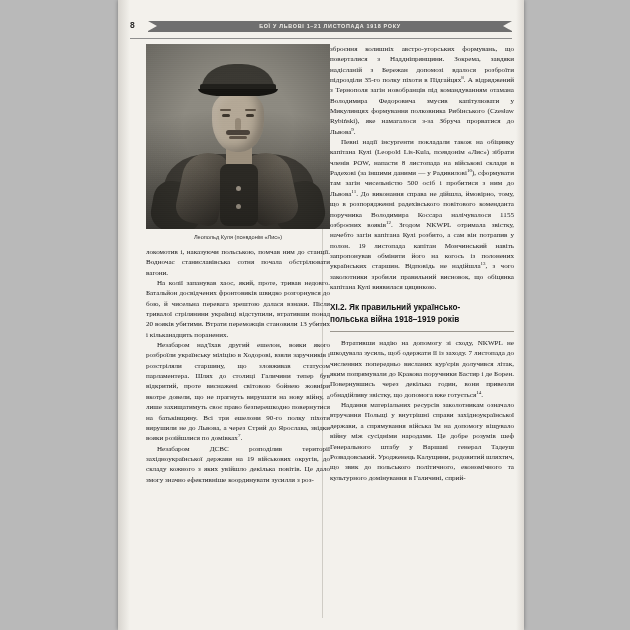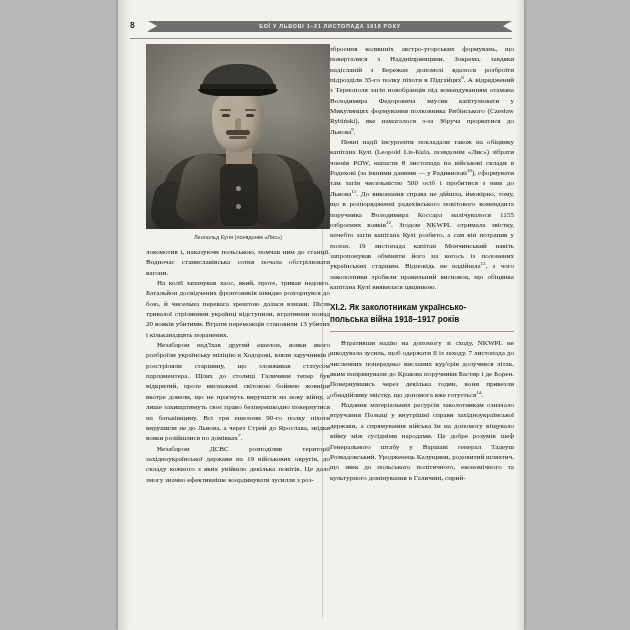--- a/index.html
+++ b/index.html
@@ -404,21 +404,21 @@
         <p class="para noindent">локомотив і, наказуючи польською, помчав ним до станції. Водночас станиславівська сотня почала обстрілювати вагони.</p>
         <p class="para">На колії запанував хаос, який, проте, тривав недовго. Батальйон досвідчених фронтовиків швидко розгорнувся до бою, й чисельна перевага зрештою далася взнаки. Після тривалої стрілянини українці відступили, втративши понад 20 вояків убитими. Втрати переможців становили 13 убитих і кільканадцять поранених.</p>
         <p class="para"><span>Незабаром над'їхав другий ешелон, вояки якого розброїли українську міліцію в Ходорові, взяли заручників і розстріляли старшину, що зловживав статусом парламентера. Шлях до столиці Галичини тепер був відкритий, проте виснажені світовою бойнею жовніри вкотре довели, що не прагнуть вирушати на нову війну, а лише захищатимуть своє право безперешкодно повернутися на батьківщину. Всі три ешелони 90-го полку піхоти вирушили не до Львова, а через Стрий до Ярослава, звідки вояки розійшлися по домівках</span><sup>7</sup>.</p>
         <p class="para">Незабаром ДСВС розподілив території західноукраїнської держави на 19 військових округів, до складу кожного з яких увійшло декілька повітів. Це дало змогу значно ефективніше координувати зусилля з роз-</p>
       </div>
 
       <div class="col col-right">
         <p class="para noindent">зброєння колишніх австро-угорських формувань, що поверталися з Наддніпрянщини. Зокрема, завдяки надісланій з Бережан допомозі вдалося розброїти підрозділи 35-го полку піхоти в Підгайцях<sup>8</sup>. А відряджений з Тернополя загін новобранців під командуванням отамана Володимира Федоровича змусив капітулювати у Микулинцях формування полковника Рибінського (Czesław Rybiński), яке намагалося з-за Збруча прорватися до Львова<sup>9</sup>.</p>
         <p class="para">Певні надії інсургенти покладали також на обіцянку капітана Кулі (Leopold Lis-Kula, псевдонім «Лис») зібрати членів POW, напасти 8 листопада на військові склади в Радехові (за іншими даними — у Радивилові<sup>10</sup>), сформувати там загін чисельністю 500 осіб і пробитися з ним до Львова<sup>11</sup>. До виконання справа не дійшла, ймовірно, тому, що в розпорядженні радехівського повітового коменданта поручника Володимира Коссара налічувалося 1155 озброєних вояків<sup>12</sup>. Згодом NKWPL отримала звістку, начебто загін капітана Кулі розбито, а сам він потрапив у полон. 19 листопада капітан Мончинський навіть запропонував обміняти його на когось із полонених українських старшин. Відповідь не надійшла<sup>13</sup>, з чого заколотники зробили правильний висновок, що обіцянка капітана Кулі виявилася цяцянкою.</p>
 
-        <h2 class="section-heading"><span>XI.2. Як заколотникам українсько-</span><br><span>польська війна 1918–1917 років</span></h2>
+        <h2 class="section-heading"><span>XI.2. Як правильний українсько-</span><br><span>польська війна 1918–1919 років</span></h2>
         <div class="heading-rule"></div>
 
         <p class="para">Втративши надію на допомогу зі сходу, NKWPL не шкодувала зусиль, щоб одержати її із заходу. 7 листопада до численних попередньо висланих кур'єрів долучився літак, яким попрямували до Кракова поручники Бастир і де Борен. Повернувшись через декілька годин, вони привезли обнадійливу звістку, що допомога вже готується<sup>14</sup>.</p>
         <p class="para">Надання матеріальних ресурсів заколотникам означало втручання Польщі у внутрішні справи західноукраїнської держави, а спрямування війська їм на допомогу віщувало війну між сусідніми народами. Це добре розумів шеф Генерального штабу у Варшаві генерал Тадеуш Розвадовський. Уродженець Калущини, родовитий шляхтич, що звик до польського політичного, економічного та культурного домінування в Галичині, сприй-</p>
       </div>
     </div>
   </div>
 </div>
 
 </body></html>

